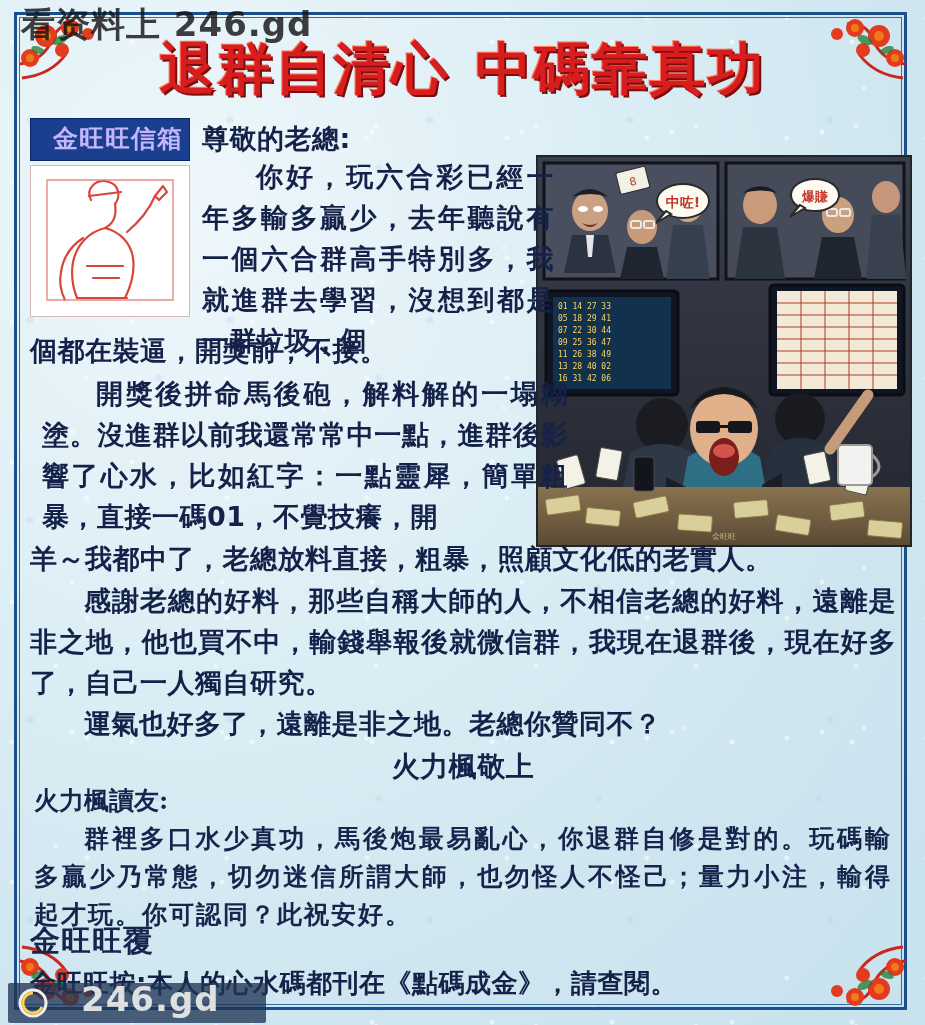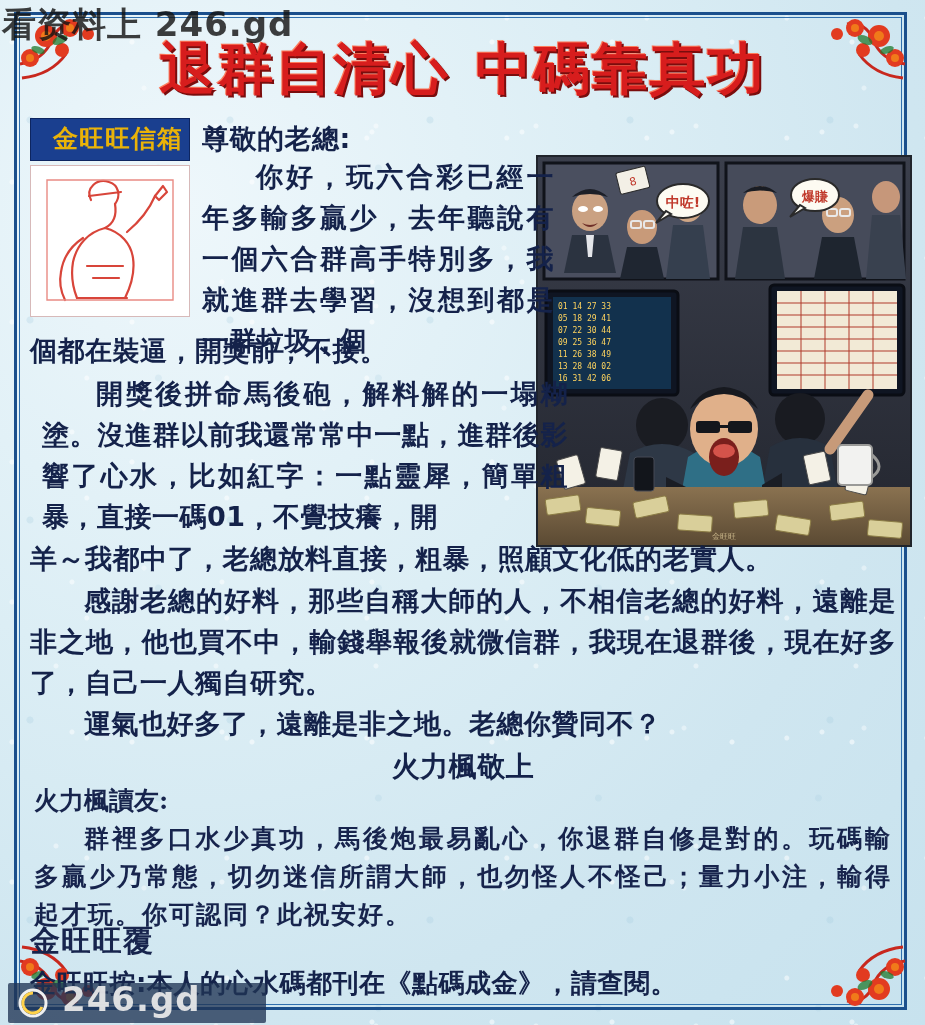--- a/index.html
+++ b/index.html
@@ -82,21 +82,21 @@
 
   
   .mailbox {
     position: absolute;
     left: 30px;
     top: 118px;
     width: 160px;
   }
   .mailbox-title {
     background: #1a3f8f;
-    color: #eab308;
+    color: #c4b5fd;
     font-weight: bold;
     font-size: 25px;
     text-align: center;
     padding: 3px 0 5px 16px;
     letter-spacing: 1px;
     border: 1px solid #0d2560;
   }
   .mailbox-art {
     margin-top: 4px;
     height: 150px;
@@ -244,20 +244,21 @@
 
   
   .wm {
     position: absolute;
     font-family: "DejaVu Sans", sans-serif;
     font-weight: bold;
     color: rgba(20,20,20,.82);
     font-size: 34px;
     letter-spacing: 1px;
     pointer-events: none;
+    margin-left: 19px;
   }
   .wm-top { left: 2px; top: 2px; }
   .wm-bottom { left: 62px; bottom: 6px; color: rgba(235,235,235,.92); }
   .wm-badge {
     position: absolute;
     left: 8px;
     bottom: 2px;
     width: 258px;
     height: 40px;
     background: rgba(32,52,84,.78);

